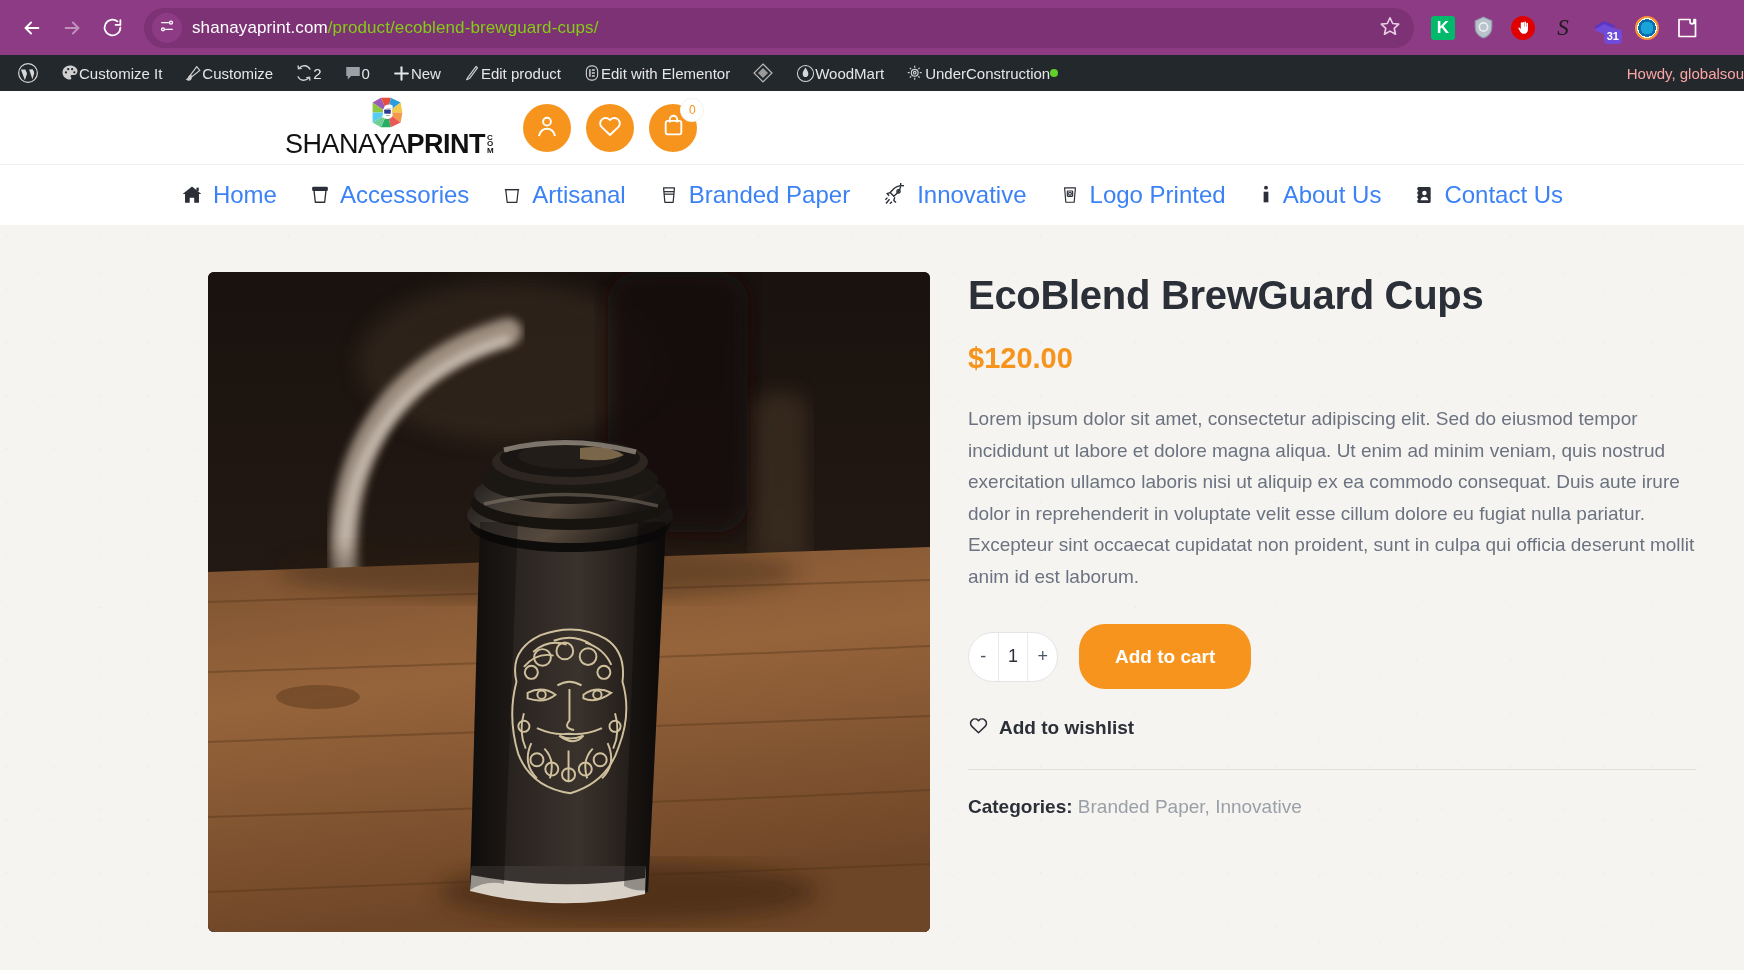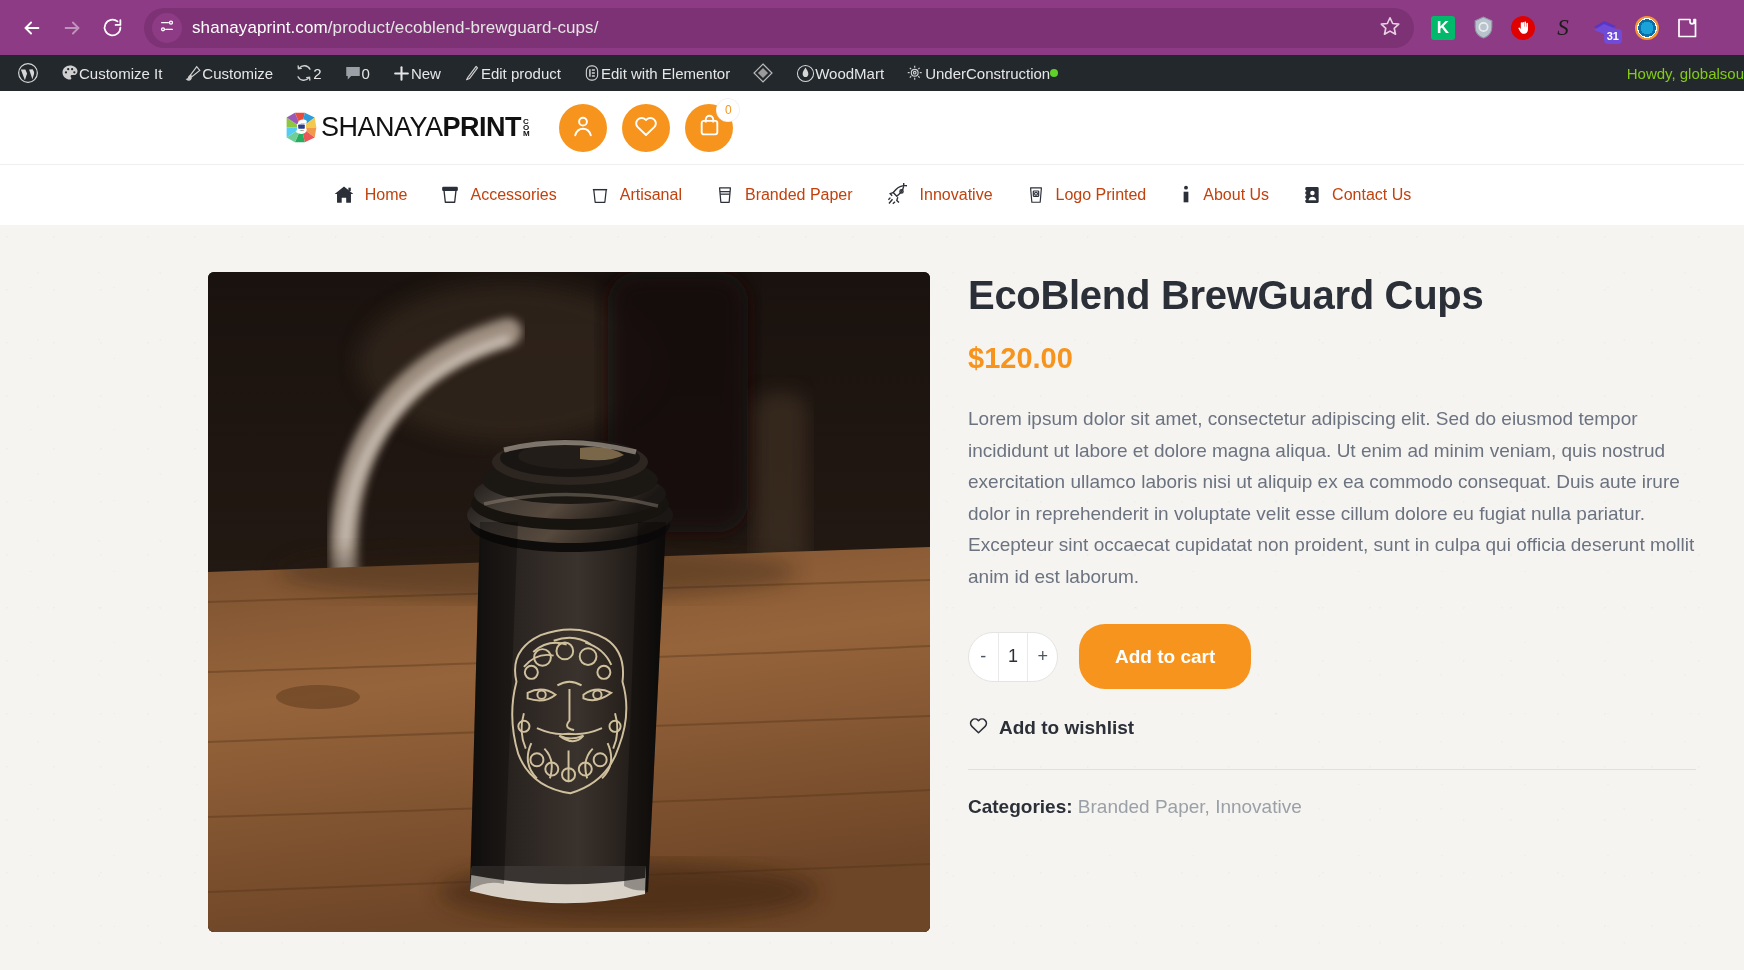--- a/index.html
+++ b/index.html
@@ -50,21 +50,21 @@
     margin-right: 10px;
     flex: 0 0 auto;
   }
   .url-text {
     font-size: 17px;
     color: #ffffff;
     letter-spacing: 0.1px;
     white-space: nowrap;
     font-family: "Liberation Sans", sans-serif;
   }
-  .url-text .path { color: #e5e5e5; }
+  .url-text .path { color: #84cc16; }
   .star-btn {
     margin-left: auto;
     width: 32px; height: 32px;
     display: flex; align-items: center; justify-content: center;
     flex: 0 0 auto;
   }
 
   .ext-row { display: flex; align-items: center; gap: 14px; padding-left: 6px; }
   .ext-icon { width: 26px; height: 26px; display: flex; align-items: center; justify-content: center; position: relative; flex: 0 0 auto;}
   .ext-k { width: 24px; height: 24px; background: #00b96b; border-radius: 3px; color: #fff; font-weight: bold; font-size: 17px; display:flex; align-items:center; justify-content:center; font-family: "Liberation Sans", sans-serif;}
@@ -96,34 +96,34 @@
     font-family: "Liberation Sans", sans-serif;
   }
   .ab-item {
     display: flex; align-items: center; 
     padding: 16px 11px; height: 52px; white-space: nowrap;
   }
   .ab-item svg { display: block; }
   .ab-howdy {
     position: absolute; right: 0; top: 0; height: 36px;
     display: flex; align-items: center; padding-right: 0px;
-    font-size: 15px; white-space: nowrap; color: #84cc16;
+    font-size: 15px; white-space: nowrap; color: #fca5a5;
   }
   .dot-green { width: 8px; height: 8px; border-radius: 50%; background: #5fd12a; display:inline-block; }
 
   
   .site-header {
     height: 73px;
     background: #ffffff;
     display: flex;
     align-items: center;
     padding: 0 40px;
     position: relative;
   }
-  .logo { display: flex; align-items: center; margin-left: 245px; }
+  .logo { display: flex; align-items: center; margin-left: 245px; flex-direction: column; }
   .logo-mark {
     width: 33px; height: 33px; border-radius: 9px; overflow: hidden;
     position: relative; flex: 0 0 auto; margin-right: 3px;
   }
   .logo-text {
     display: flex; align-items: center; letter-spacing: -0.5px;
   }
   .logo-thin { font-size: 27px; font-weight: 400; color: #111; font-family: "Liberation Sans", sans-serif;}
   .logo-bold { font-size: 27px; font-weight: 800; color: #111; font-family: "Liberation Sans", sans-serif;}
   .logo-com {
@@ -171,21 +171,21 @@
     height: 61px;
     background: #ffffff;
     border-top: 1px solid #efefef;
     display: flex;
     align-items: center;
     justify-content: center;
     gap: 33px;
   }
   .nav-item {
     display: flex; align-items: center; gap: 10px;
-    font-size: 16px; color: #c2410c;
+    font-size: 24px; color: #3b82f6;
     white-space: nowrap;
     font-family: "Liberation Sans", sans-serif;
   }
   .nav-item svg { display: block; flex: 0 0 auto; }
 
   
   .page {
     height: calc(970px - 55px - 36px - 73px - 61px);
     background:
       radial-gradient(circle at 14% 22%, rgba(0,0,0,0.022) 0 1px, transparent 1px),

